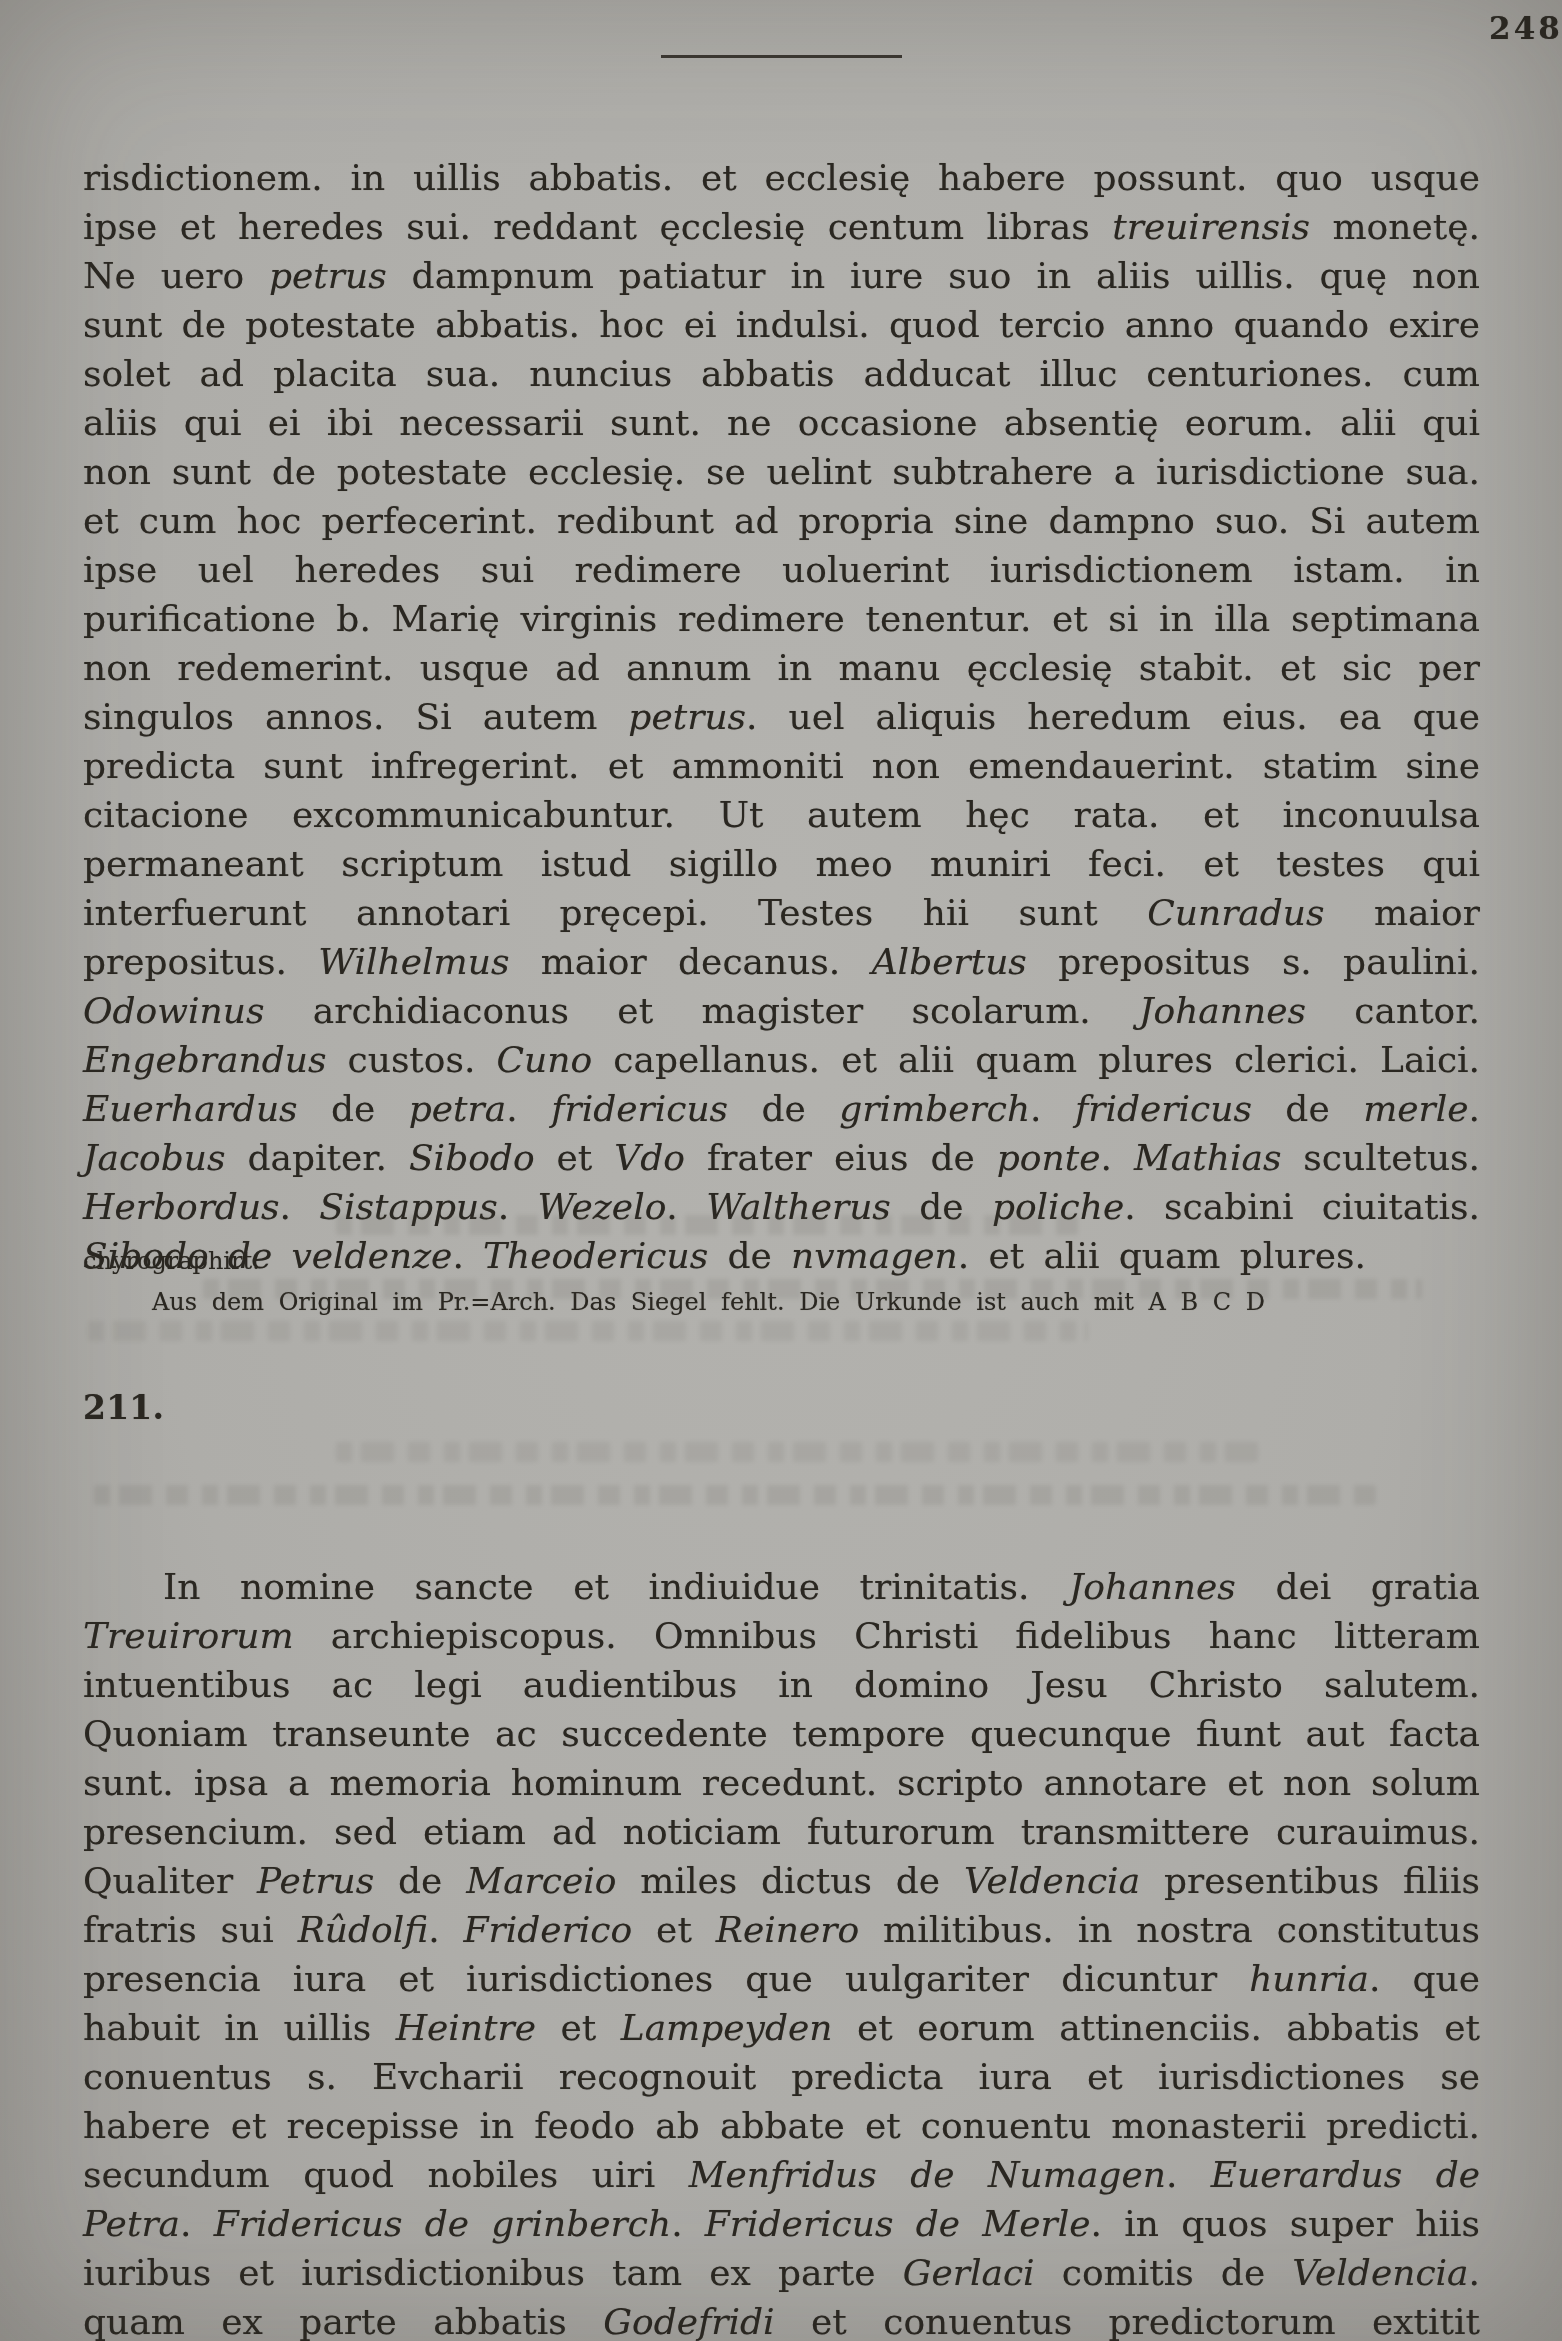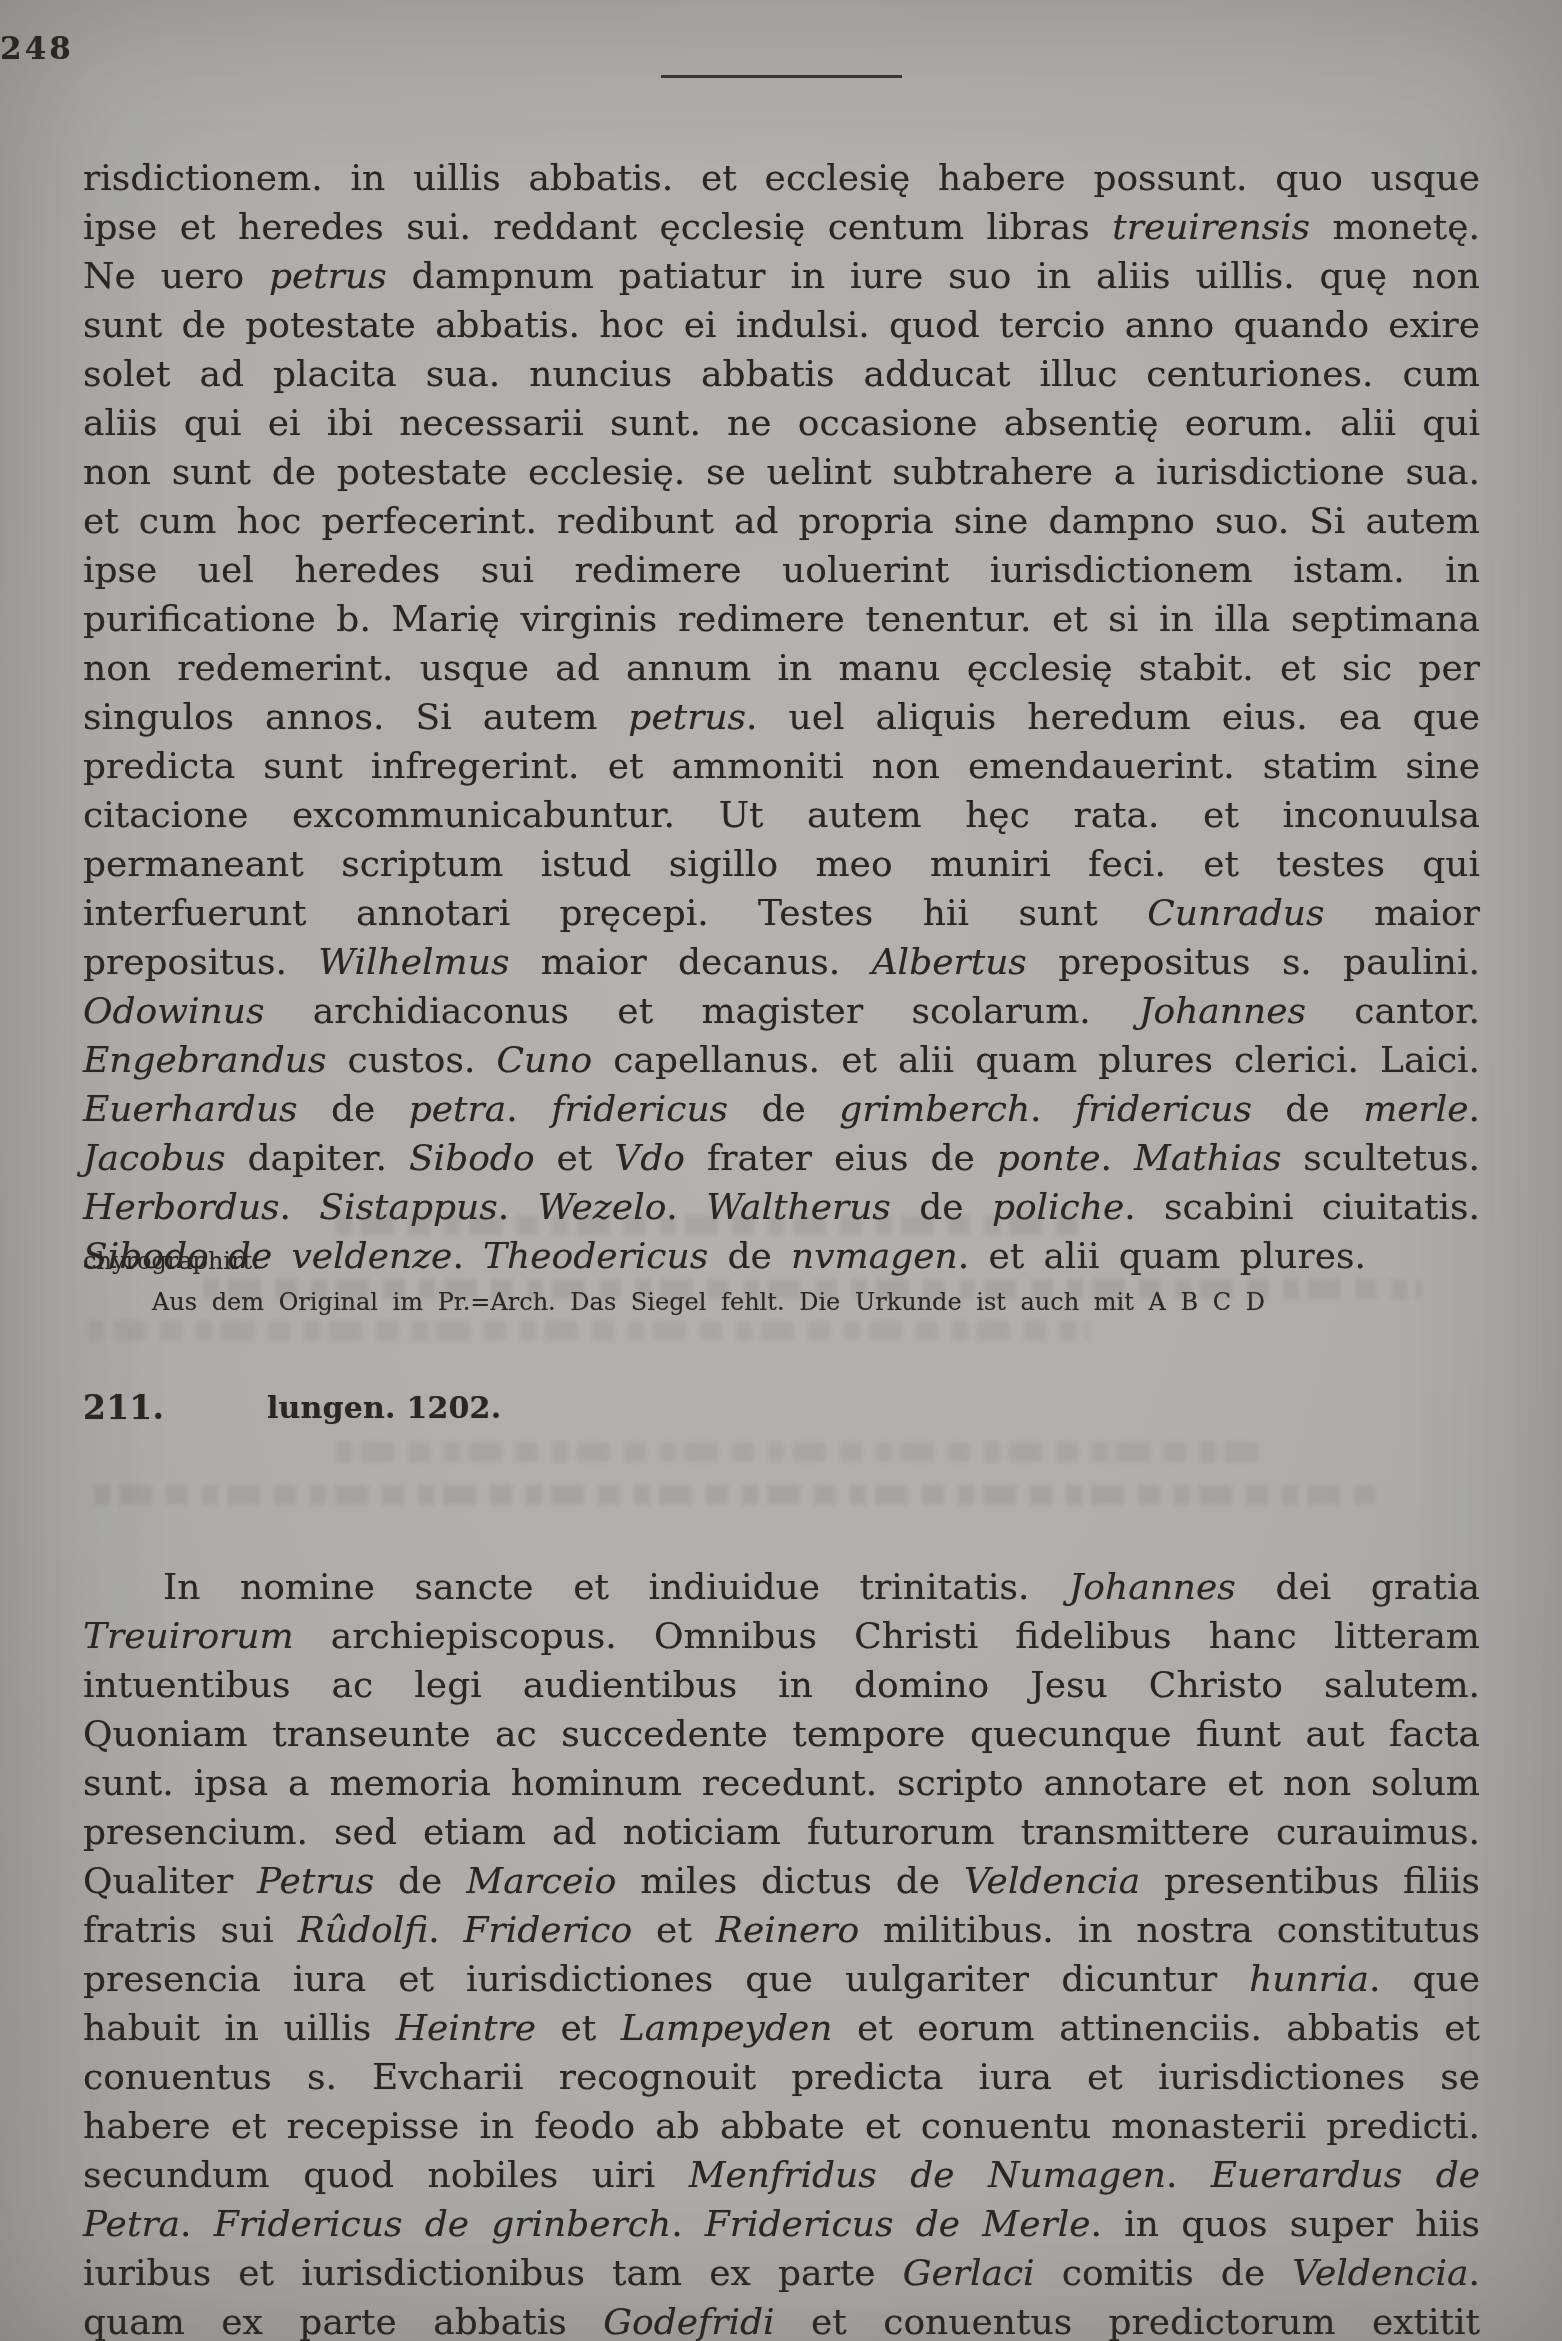--- a/index.html
+++ b/index.html
@@ -12,21 +12,21 @@
     height: 2342px;
     overflow: hidden;
     background:
       radial-gradient(ellipse at 50% 38%, var(--paper, #b4b3af) 0%, #aeadA9 60%, #a19f9b 100%);
     box-shadow: inset 0 0 156px rgba(62, 58, 50, 0.28);
     color: var(--ink, #2a2721);
     font-family: "DejaVu Serif", "Liberation Serif", serif;
   }
 
   
-  .pagenum-block { position: absolute; top: 30px; left: 0; right: 0; text-align: left; }
+  .pagenum-block { position: absolute; top: 10px; left: 0; right: 0; text-align: right; }
   .pagenum {
     font-size: 31px; font-weight: bold; letter-spacing: 3.1px;
     text-shadow: 0 0 0.8px rgba(42,39,33,.45);
   }
   .pagenum-rule {
     width: 241px; height: 2.3px; margin: 9.4px auto 0;
     background: var(--rule, #3a3630);
   }
 
   
@@ -93,21 +93,20 @@
   <p class="body-text para1"><span>risdictionem. in uillis abbatis. et ecclesię habere possunt. quo usque ipse et heredes sui. reddant ęcclesię centum libras </span><span class="it">treuirensis</span><span> monetę. Ne uero </span><span class="it">petrus</span><span> dampnum patiatur in iure suo in aliis uillis. quę non sunt de potestate abbatis. hoc ei indulsi. quod tercio anno quando exire solet ad placita sua. nuncius abbatis adducat illuc centuriones. cum aliis qui ei ibi necessarii sunt. ne occasione absentię eorum. alii qui non sunt de potestate ecclesię. se uelint subtrahere a iurisdictione sua. et cum hoc perfecerint. redibunt ad propria sine dampno suo. Si autem ipse uel heredes sui redimere uoluerint iurisdictionem istam. in purificatione b. Marię virginis redimere tenentur. et si in illa septimana non redemerint. usque ad annum in manu ęcclesię stabit. et sic per singulos annos. Si autem </span><span class="it">petrus</span><span>. uel aliquis heredum eius. ea que predicta sunt infregerint. et ammoniti non emendauerint. statim sine citacione excommunicabuntur. Ut autem hęc rata. et inconuulsa permaneant scriptum istud sigillo meo muniri feci. et testes qui interfuerunt annotari pręcepi. Testes hii sunt </span><span class="it">Cunradus</span><span> maior prepositus. </span><span class="it">Wilhelmus</span><span> maior decanus. </span><span class="it">Albertus</span><span> prepositus s. paulini. </span><span class="it">Odowinus</span><span> archidiaconus et magister scolarum. </span><span class="it">Johannes</span><span> cantor. </span><span class="it">Engebrandus</span><span> custos. </span><span class="it">Cuno</span><span> capellanus. et alii quam plures clerici. Laici. </span><span class="it">Euerhardus</span><span> de </span><span class="it">petra</span><span>. </span><span class="it">fridericus</span><span> de </span><span class="it">grimberch</span><span>. </span><span class="it">fridericus</span><span> de </span><span class="it">merle</span><span>. </span><span class="it">Jacobus</span><span> dapiter. </span><span class="it">Sibodo</span><span> et </span><span class="it">Vdo</span><span> frater eius de </span><span class="it">ponte</span><span>. </span><span class="it">Mathias</span><span> scultetus. </span><span class="it">Herbordus</span><span>. </span><span class="it">Sistappus</span><span>. </span><span class="it">Wezelo</span><span>. </span><span class="it">Waltherus</span><span> de </span><span class="it">poliche</span><span>. scabini ciuitatis. </span><span class="it">Sibodo de veldenze</span><span>. </span><span class="it">Theodericus</span><span> de </span><span class="it">nvmagen</span><span>. et alii quam plures.</span></p>
 
   <p class="note fraktur">
     <span class="note-line">chyrographirt.</span>
     <span class="note-line note-line1">Aus dem Original im Pr.=Arch. Das Siegel fehlt. Die Urkunde ist auch mit A B C D</span>
   </p>
 
   <div class="heading fraktur">
     <span class="doc-num">211.</span>
     <span class="heading-title">
-      <span class="title-line">lungen. 1202.</span>
     </span>
   </div>
 
   <p class="body-text para2"><span>In nomine sancte et indiuidue trinitatis. </span><span class="it">Johannes</span><span> dei gratia </span><span class="it">Treuirorum</span><span> archiepiscopus. Omnibus Christi fidelibus hanc litteram intuentibus ac legi audientibus in domino Jesu Christo salutem. Quoniam transeunte ac succedente tempore quecunque fiunt aut facta sunt. ipsa a memoria hominum recedunt. scripto annotare et non solum presencium. sed etiam ad noticiam futurorum transmittere curauimus. Qualiter </span><span class="it">Petrus</span><span> de </span><span class="it">Marceio</span><span> miles dictus de </span><span class="it">Veldencia</span><span> presentibus filiis fratris sui </span><span class="it">Rûdolfi</span><span>. </span><span class="it">Friderico</span><span> et </span><span class="it">Reinero</span><span> militibus. in nostra constitutus presencia iura et iurisdictiones que uulgariter dicuntur </span><span class="it">hunria</span><span>. que habuit in uillis </span><span class="it">Heintre</span><span> et </span><span class="it">Lampeyden</span><span> et eorum attinenciis. abbatis et conuentus s. Evcharii recognouit predicta iura et iurisdictiones se habere et recepisse in feodo ab abbate et conuentu monasterii predicti. secundum quod nobiles uiri </span><span class="it">Menfridus de Numagen</span><span>. </span><span class="it">Euerardus de Petra</span><span>. </span><span class="it">Fridericus de grinberch</span><span>. </span><span class="it">Fridericus de Merle</span><span>. in quos super hiis iuribus et iurisdictionibus tam ex parte </span><span class="it">Gerlaci</span><span> comitis de </span><span class="it">Veldencia</span><span>. quam ex parte abbatis </span><span class="it">Godefridi</span><span> et conuentus predictorum extitit compromissum per iuramentum suum in nostra presentia et comitis predicti ac aliorum fidedignorum pronunciauerunt. huiusmodi iura et iurisdictiones ad abbatem et</span></p>
 
   <div class="ghost ghost1"></div>
   <div class="ghost ghost2"></div>
   <div class="ghost ghost3"></div>
   <div class="ghost ghost4"></div>
   <div class="ghost ghost5"></div>

